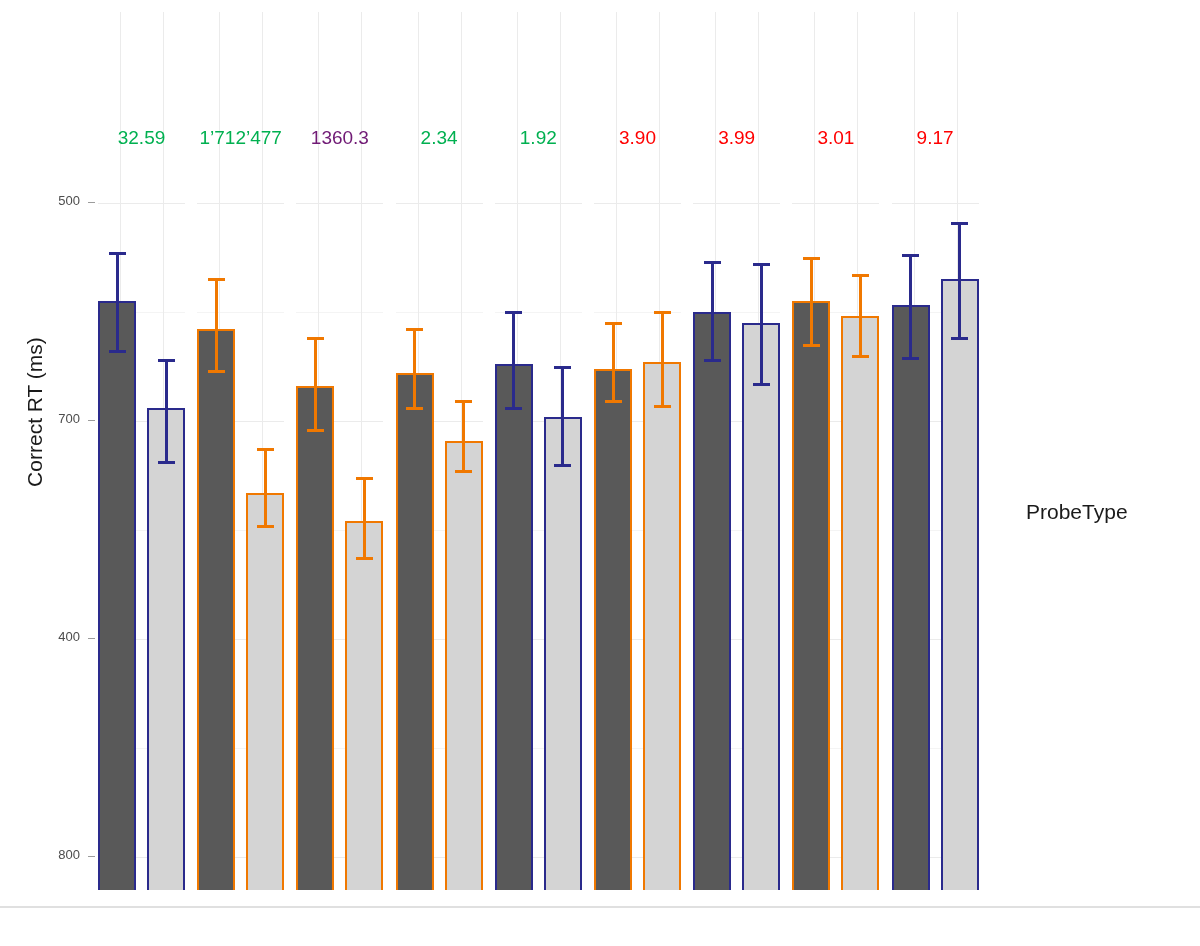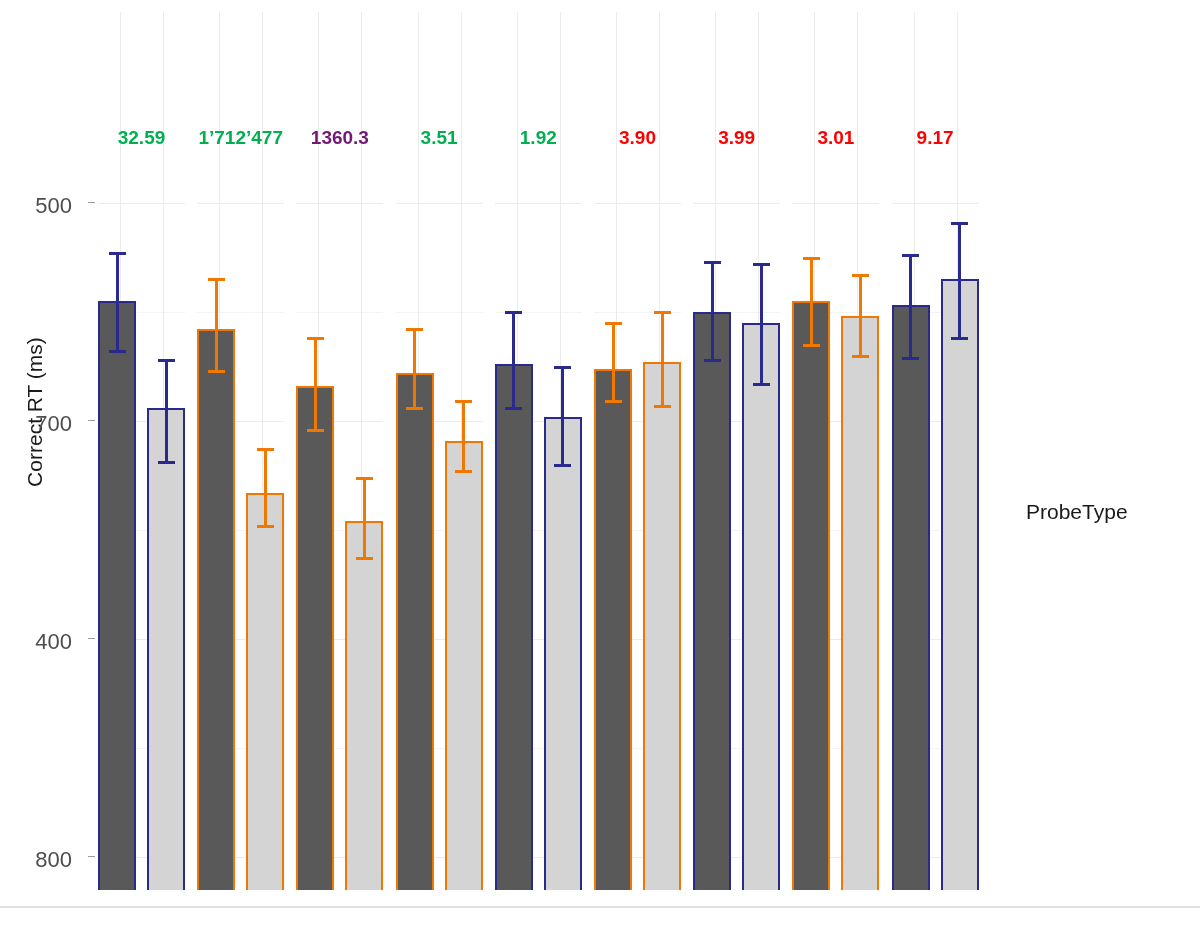--- a/index.html
+++ b/index.html
@@ -10,22 +10,22 @@
   }
   #chart-root{position:absolute;left:0;top:0;width:1200px;height:946px;}
 
   
   .y-axis-title{
     position:absolute;left:-95px;top:400px;width:260px;
     transform:rotate(-90deg);transform-origin:center center;
     text-align:center;font-size:21px;color:#1a1a1a;
   }
   .y-tick-label{
-    position:absolute;right:16px;width:70px;text-align:right;
-    font-size:22px;color:#4d4d4d;transform:translateY(-10px);
+    position:absolute;right:8px;width:70px;text-align:right;
+    font-size:13px;color:#4d4d4d;transform:translateY(-10px);
   }
   .y-tick-wrap{position:absolute;left:0;width:88px;height:0;}
   .y-tick-mark{
     position:absolute;left:88px;top:-1px;width:7px;height:1px;background:#9c9c9c;
   }
 
   
   .panel-strip-label{
     position:absolute;text-align:center;font-size:18px;color:#111111;
     top:15px;white-space:pre;
@@ -33,21 +33,21 @@
   .panel{
     position:absolute;top:12px;background:#ffffff;
   }
   .panel-inner{position:absolute;left:0;top:0;width:100%;height:100%;overflow:hidden;}
 
   .grid-major-h{position:absolute;left:0;width:100%;height:1px;background:#ebebeb;}
   .grid-minor-h{position:absolute;left:0;width:100%;height:1px;background:#f4f4f4;}
   .grid-major-v{position:absolute;top:0;height:100%;width:1px;background:#ebebeb;}
 
   .stat-label{
-    position:absolute;font-size:19px;font-weight:bold;text-align:center;
+    position:absolute;font-size:19px;font-weight:normal;text-align:center;
     white-space:nowrap;
   }
 
   .bar{
     position:absolute;box-sizing:border-box;
   }
   .errbar-v{position:absolute;width:3px;}
   .errbar-cap{position:absolute;height:3px;width:17px;}
 
   
@@ -179,21 +179,21 @@
           <div class="bar" style="left: 0px; width: 38px; top: 361.04px; height: 516.96px; background: rgb(89, 89, 89); border-top: 2px solid rgb(240, 120, 0); border-right: 2px solid rgb(240, 120, 0); border-bottom: none; border-left: 2px solid rgb(240, 120, 0); border-image: initial;"></div>
           <div class="errbar-v" style="left: 17.5px; top: 317.44px; height: 78.48px; background: rgb(240, 120, 0);"></div>
           <div class="errbar-cap" style="left: 10.5px; top: 316.44px; background: rgb(240, 120, 0);"></div>
           <div class="errbar-cap" style="left: 10.5px; top: 394.92px; background: rgb(240, 120, 0);"></div>
           <div class="bar" style="left: 49px; width: 38px; top: 428.62px; height: 449.38px; background: rgb(212, 212, 212); border-top: 2px solid rgb(240, 120, 0); border-right: 2px solid rgb(240, 120, 0); border-bottom: none; border-left: 2px solid rgb(240, 120, 0); border-image: initial;"></div>
           <div class="errbar-v" style="left: 66.5px; top: 389.38px; height: 69.76px; background: rgb(240, 120, 0);"></div>
           <div class="errbar-cap" style="left: 59.5px; top: 388.38px; background: rgb(240, 120, 0);"></div>
           <div class="errbar-cap" style="left: 59.5px; top: 458.14px; background: rgb(240, 120, 0);"></div>
         </div>
       </div>
-      <div class="stat-label" style="left: 373.6px; width: 131px; top: 127px; color: rgb(0, 176, 80);">3.51</div>
+      <div class="stat-label" style="left: 373.6px; width: 131px; top: 127px; color: rgb(0, 176, 80);">2.34</div>
       <div class="panel-strip-label" style="left: 494.8px; width: 87px;">500 ms</div>
       <div class="panel" style="left: 494.8px; width: 87px; top: 12px; height: 878px;">
         <div class="panel-inner">
           <div class="grid-minor-h" style="top: 736px;"></div>
           <div class="grid-minor-h" style="top: 518px;"></div>
           <div class="grid-minor-h" style="top: 300px;"></div>
           <div class="grid-major-h" style="top: 845px;"></div>
           <div class="grid-major-h" style="top: 627px;"></div>
           <div class="grid-major-h" style="top: 409px;"></div>
           <div class="grid-major-h" style="top: 191px;"></div>

